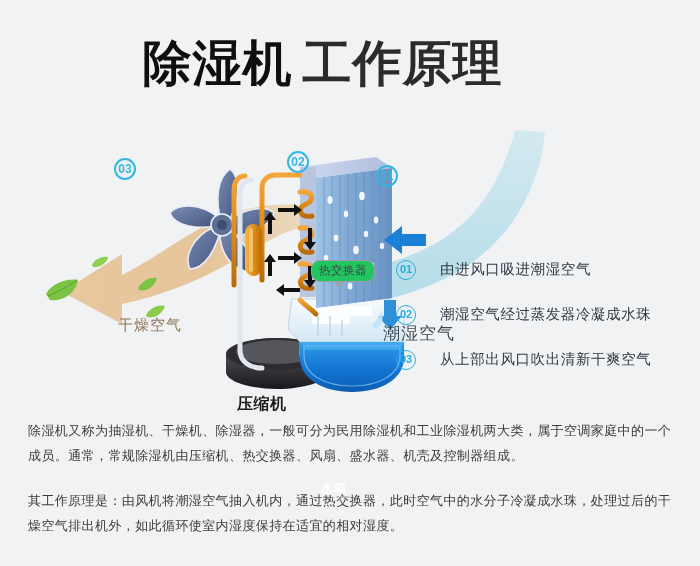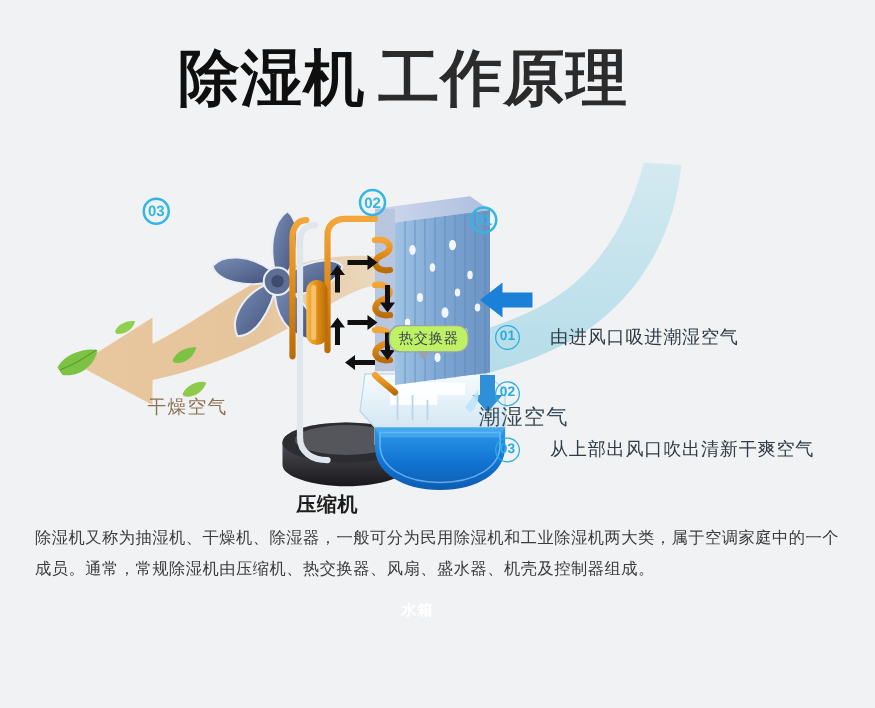--- a/index.html
+++ b/index.html
@@ -53,21 +53,21 @@
     font-size:15px;color:#8d7355;font-weight:normal;letter-spacing:1px;
   }
   .cal-humid{
     left:383px;top:212px;
     font-size:17px;color:#3a4a55;letter-spacing:1px;
   }
   .bubble{
     position:absolute;left:311px;top:150px;
     padding:2px 7px 3px 7px;
     border:1.2px solid #9aa2ad;border-radius:9px;
-    background:#bef264;
+    background:#22c55e;
     font-size:11.5px;color:#3d4650;letter-spacing:0.5px;
     white-space:nowrap;
   }
   .bubble:after{
     content:"";position:absolute;left:22px;bottom:-7px;
     width:0;height:0;
     border-left:5px solid transparent;border-right:5px solid transparent;
     border-top:7px solid #9aa2ad;
   }
   .lbl-compressor{
@@ -95,21 +95,21 @@
   .step-text{
     margin-left:24px;
     font-size:14.5px;color:#2f3a44;letter-spacing:0.6px;
     white-space:nowrap;
   }
 
   
   .body-copy{position:absolute;left:28px;top:418px;width:648px;}
   .para{
     font-size:13px;line-height:25px;color:#3b3b3b;
-    letter-spacing:0.4px;margin:0;font-family:Liberation Mono, monospace;
+    letter-spacing:0.4px;margin:0;
   }
   .para + .para{margin-top:20px;}
 </style>
 </head>
 <body>
 
 <div class="stage">
 
   <div class="title">
     <span class="t1">除湿机</span><span class="t2">工作原理</span>
@@ -311,24 +311,26 @@
     <div class="lbl-tank">水箱</div>
   </div>
 
   <div class="steps">
     <div class="step">
       <div class="step-badge">01</div>
       <div class="step-text">由进风口吸进潮湿空气</div>
     </div>
     <div class="step">
       <div class="step-badge">02</div>
+      <div class="step-text">潮湿空气经过蒸发器冷凝成水珠</div>
     </div>
     <div class="step">
       <div class="step-badge">03</div>
       <div class="step-text">从上部出风口吹出清新干爽空气</div>
     </div>
   </div>
 
   <div class="body-copy">
     <p class="para">除湿机又称为抽湿机、干燥机、除湿器，一般可分为民用除湿机和工业除湿机两大类，属于空调家庭中的一个成员。通常，常规除湿机由压缩机、热交换器、风扇、盛水器、机壳及控制器组成。</p>
+    <p class="para">其工作原理是：由风机将潮湿空气抽入机内，通过热交换器，此时空气中的水分子冷凝成水珠，处理过后的干燥空气排出机外，如此循环使室内湿度保持在适宜的相对湿度。</p>
   </div>
 
 </div>
 
 </body></html>

